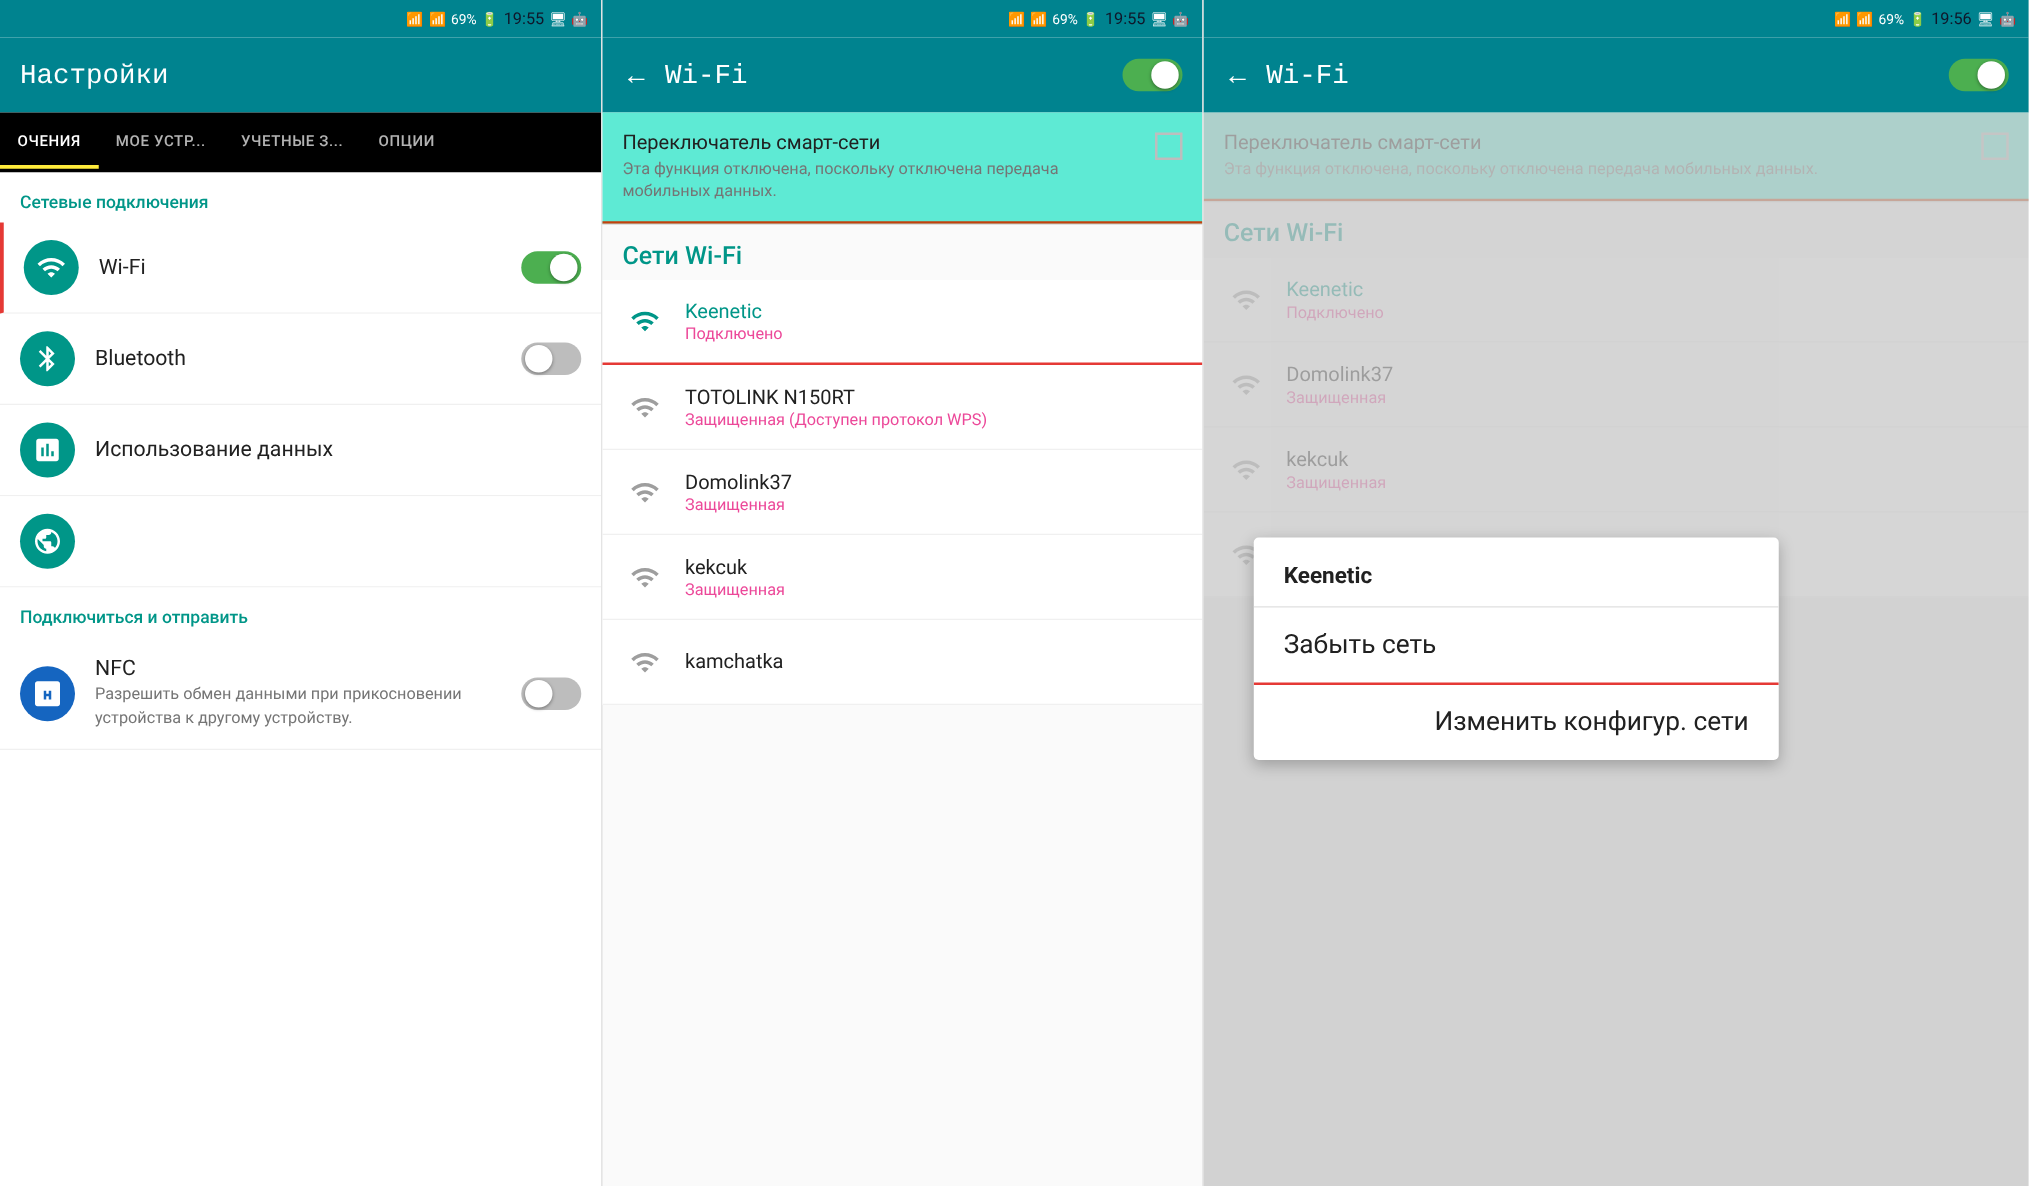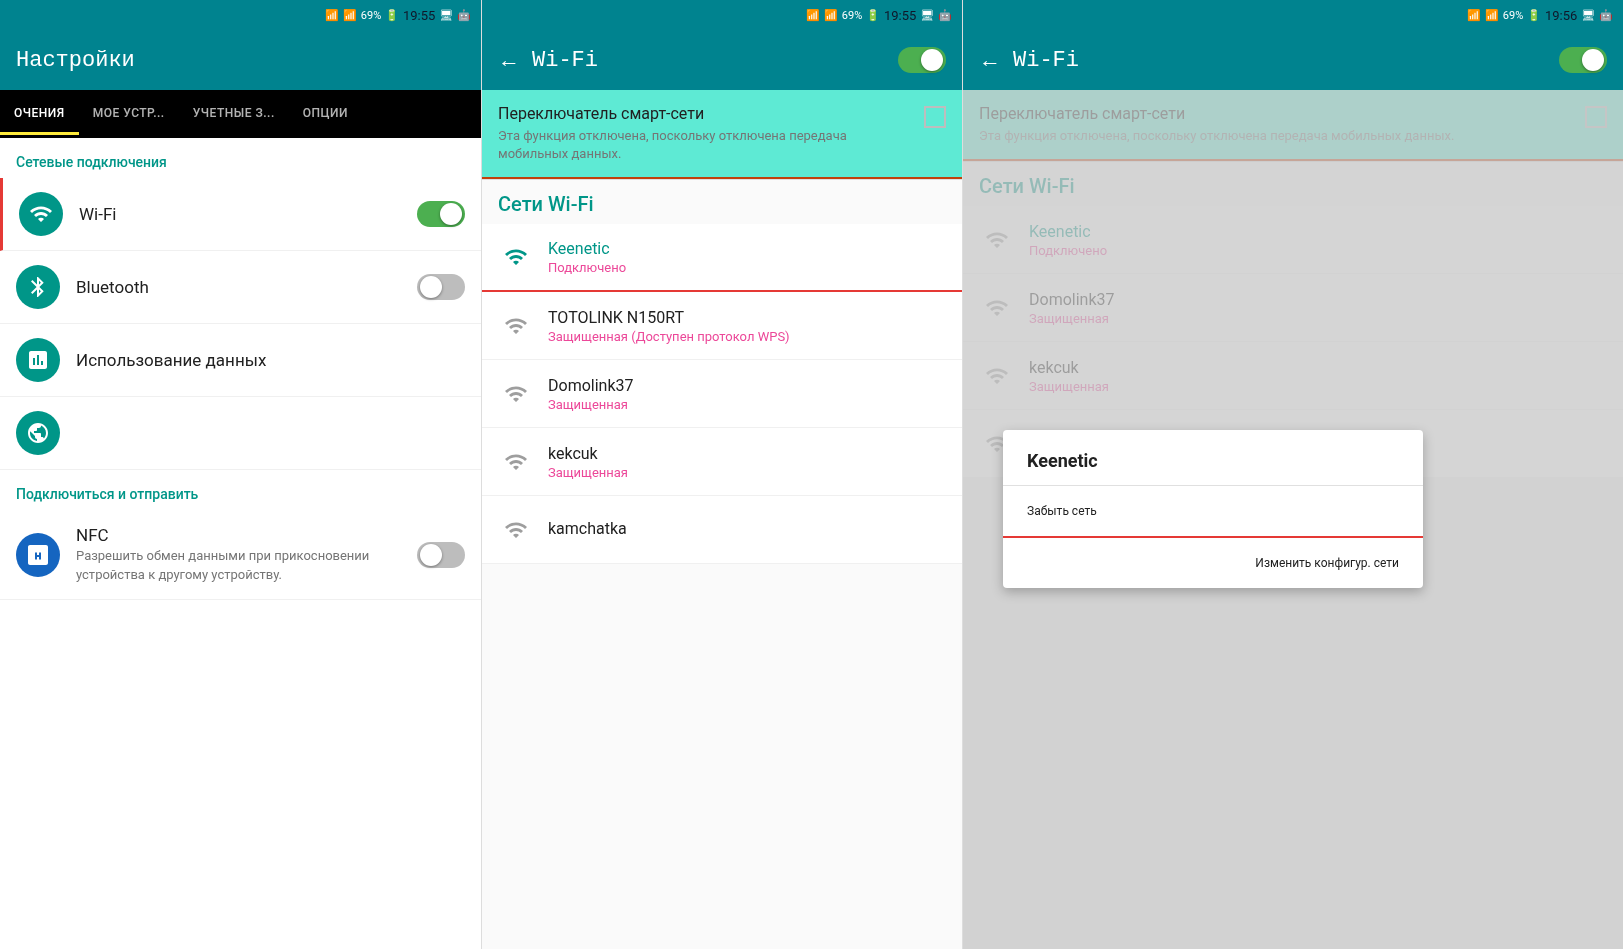--- a/index.html
+++ b/index.html
@@ -277,21 +277,21 @@
     .context-dialog-title {
       padding: 20px 24px 14px 24px;
       font-size: 18px;
       font-weight: 700;
       color: #212121;
       border-bottom: 1px solid #e0e0e0;
     }
 
     .context-dialog-item {
       padding: 18px 24px;
-      font-size: 12px;
+      font-size: 21px;
       color: #212121;
       cursor: pointer;
       border-bottom: 1px solid #e0e0e0;
     }
 
     .context-dialog-item:last-child {
       border-bottom: none;
       text-align: right;
     }
 

